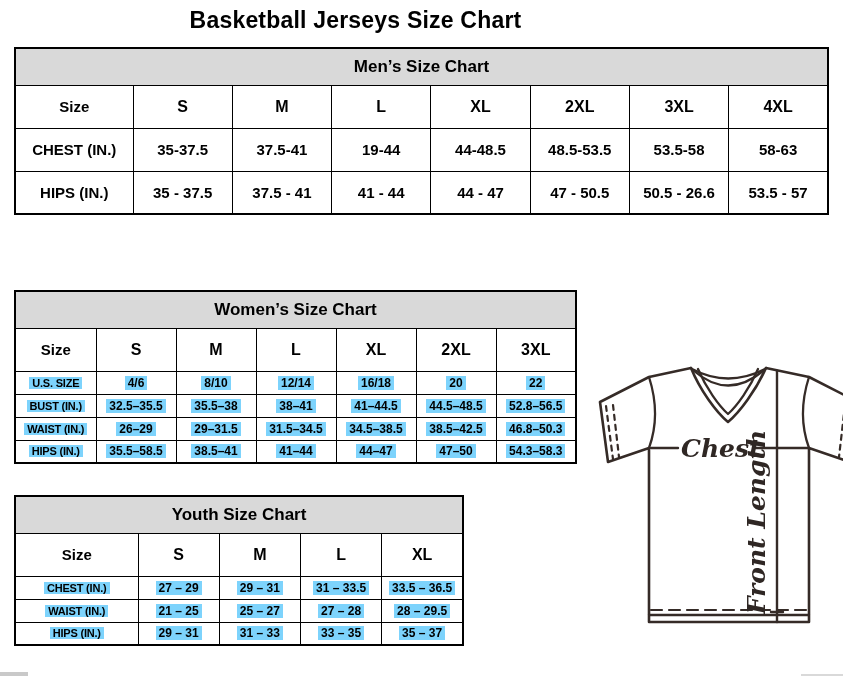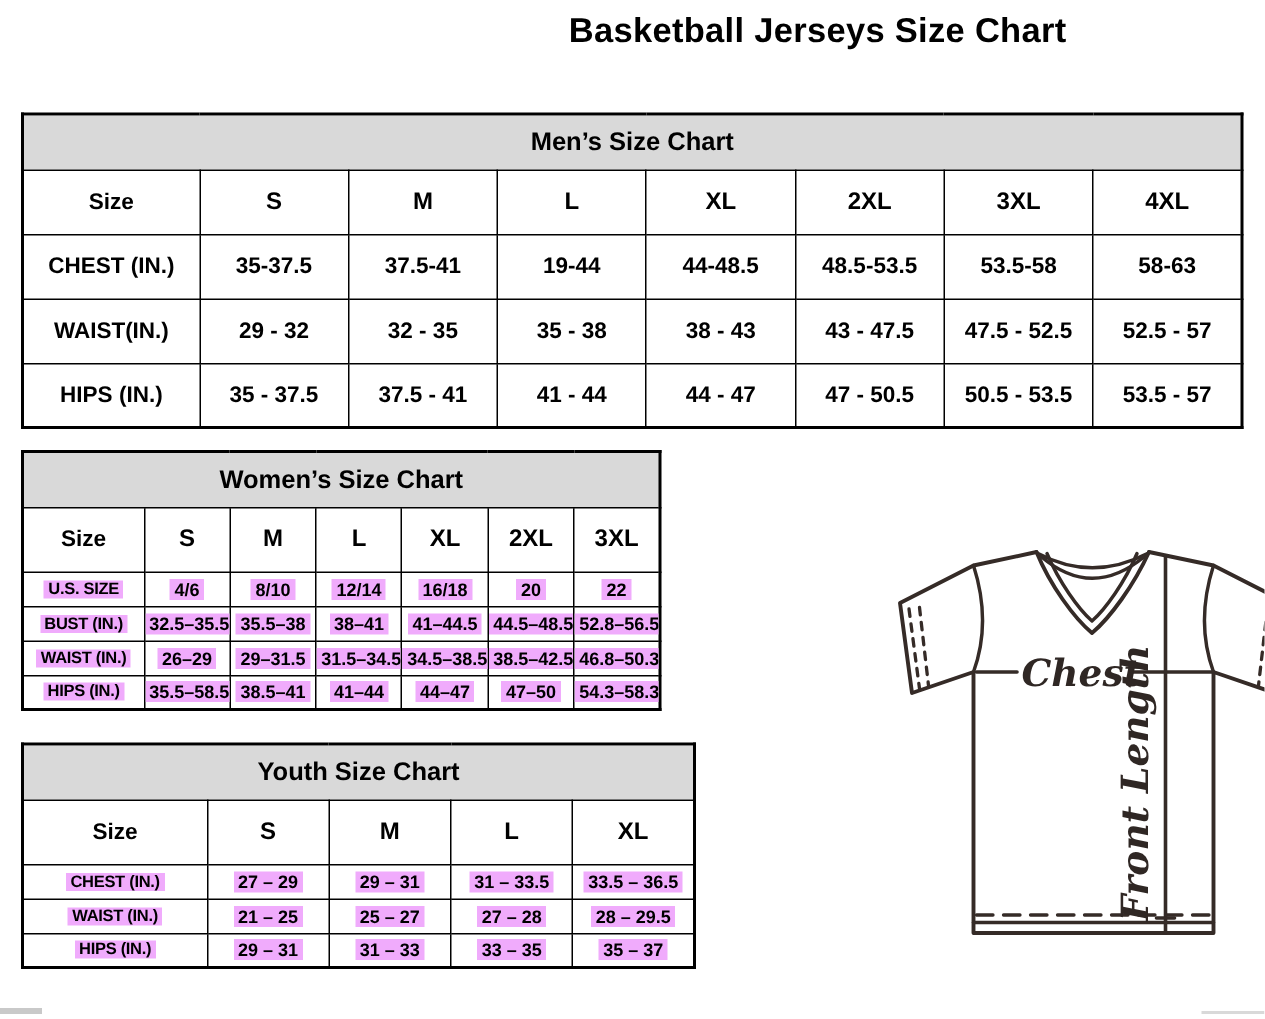--- a/index.html
+++ b/index.html
@@ -3,41 +3,41 @@
 <meta charset="utf-8">
 <style>
   * { margin:0; padding:0; box-sizing:border-box; }
   html,body { background:#ffffff; }
   body {
     width:843px; height:679px; position:relative; overflow:hidden;
     font-family:"Liberation Sans", sans-serif; color:#000;
   }
   .page-title {
     position:absolute; top:7px; left:0; width:711px;
-    text-align:right; font-size:23px; font-weight:bold; letter-spacing:0.2px;
+    text-align:center; font-size:23px; font-weight:bold; letter-spacing:0.2px;
   }
   table.size-table {
     position:absolute; border-collapse:collapse; table-layout:fixed;
     background:#fff; border:2px solid #000;
   }
   table.size-table td {
     border:1px solid #000; text-align:center; vertical-align:middle;
     font-weight:bold; white-space:nowrap; overflow:hidden; padding:0;
   }
   td.band { background:#d9d9d9; font-size:17px; }
   tr.band-row { height:37px; }
   tr.size-row { height:43px; font-size:15px;margin-top:48px; }
   tr.size-row td.sizecell { font-size:16px; }
   tr.big-row { height:43px; font-size:15px; }
   tr.sm-row { height:23px; }
   tr.sm-row td { font-size:12px; }
   tr.sm-row td.row-label { font-size:11px; letter-spacing:-0.2px; }
-  tr.sm-row span { background:#f0abfc; padding:0 3px; }
-  .mens   { left:14px; top:75px;  width:815px; }
-  .womens { left:14px; top:300px; width:427px; }
+  tr.sm-row span { background:#7dd3fc; padding:0 3px; }
+  .mens   { left:14px; top:47px;  width:815px; }
+  .womens { left:14px; top:290px; width:563px; }
   .youth  { left:14px; top:495px; width:450px; }
   .jersey-wrap { position:absolute; left:588px; top:362px; width:284px; height:276px; }
   .jersey-wrap svg { width:100%; height:100%; display:block; }
   .frag { position:absolute; background:#c9c9c9; }
   .frag-left  { left:0; top:672px; width:28px; height:4px; }
   .frag-right { left:801px; top:674px; width:42px; height:2px; background:#d9d9d9; }
 </style>
 </head>
 <body>
 
@@ -72,37 +72,27 @@
       <td>CHEST (IN.)</td>
       <td>35-37.5</td>
       <td>37.5-41</td>
       <td>19-44</td>
       <td>44-48.5</td>
       <td>48.5-53.5</td>
       <td>53.5-58</td>
       <td>58-63</td>
     </tr>
     <tr class="big-row">
-      <td>WAIST(IN.)</td>
-      <td>29 - 32</td>
-      <td>32 - 35</td>
-      <td>35 - 38</td>
-      <td>38 - 43</td>
-      <td>43 - 47.5</td>
-      <td>47.5 - 52.5</td>
-      <td>52.5 - 57</td>
-    </tr>
-    <tr class="big-row">
       <td>HIPS (IN.)</td>
       <td>35 - 37.5</td>
       <td>37.5 - 41</td>
       <td>41 - 44</td>
       <td>44 - 47</td>
       <td>47 - 50.5</td>
-      <td>50.5 - 53.5</td>
+      <td>50.5 - 26.6</td>
       <td>53.5 - 57</td>
     </tr>
   </tbody>
 </table>
 
 <table class="size-table womens">
   <colgroup>
       <col style="width:81px">
       <col>
       <col>

